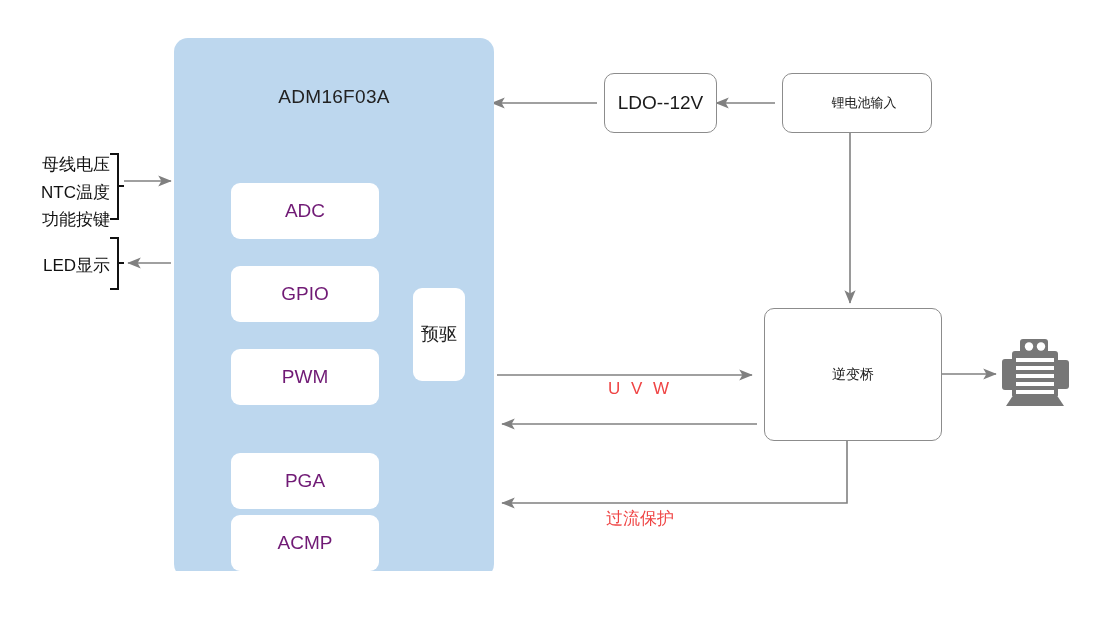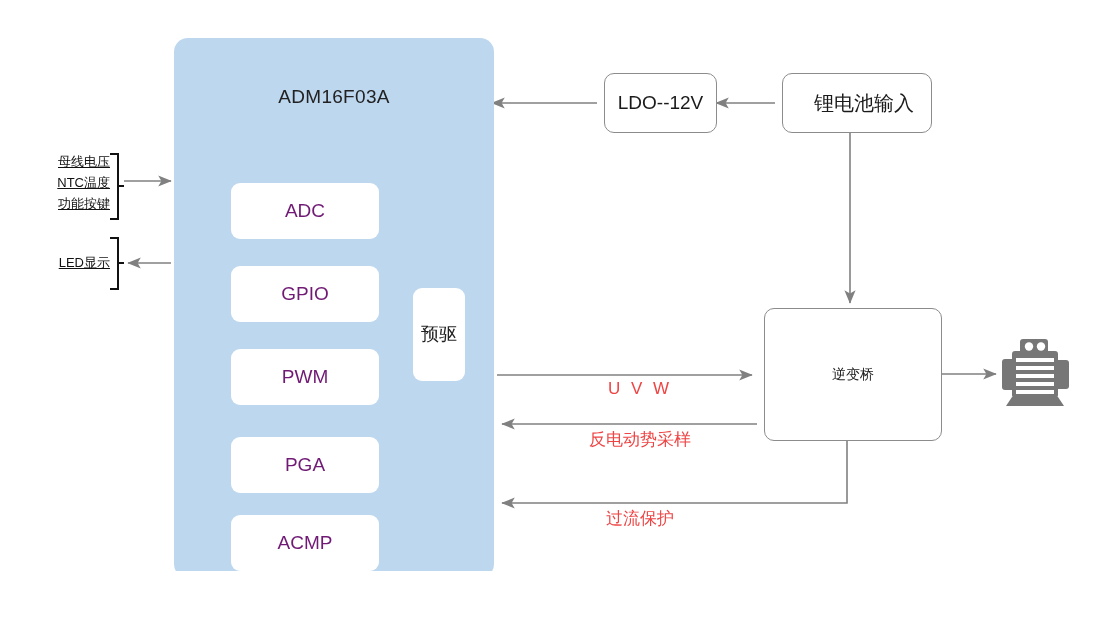--- a/index.html
+++ b/index.html
@@ -61,21 +61,21 @@
     display: flex;
     align-items: center;
     justify-content: center;
     font-size: 19px;
     color: #701a75;
     margin-top: 33px;
   }
   .periph.p0 { top: 150px; }
   .periph.p1 { top: 233px; }
   .periph.p2 { top: 316px; }
-  .periph.p3 { top: 404px; text-align: center; }
+  .periph.p3 { top: 420px; text-align: center; }
   .periph.p4 { top: 482px; }
 
   .predrv {
     position: absolute;
     left: 413px;
     top: 288px;
     width: 52px;
     height: 93px;
     background: #ffffff;
     border-radius: 9px;
@@ -99,32 +99,31 @@
     border: 1.3px solid #8c8c8c;
     border-radius: 10px;
     display: flex;
     align-items: center;
     justify-content: center;
     color: #1a1a1a;
     box-sizing: border-box;
     margin-left: 7px;
   }
   .obox.ldo   { left: 597px;  top: 73px;  width: 113px; height: 60px;  font-size: 19px; }
-  .obox.batt  { left: 775px;  top: 73px;  width: 150px; height: 60px;  font-size: 20px; padding-left: 14px; }
+  .obox.batt  { left: 775px;  top: 73px;  width: 150px; height: 60px;  font-size: 13px; padding-left: 14px; }
   .obox.bridge{ left: 757px;  top: 308px; width: 178px; height: 133px; font-size: 14px; }
 
   
   .sidelabel {
     position: absolute;
     text-align: right;
-    font-size: 13px;
+    font-size: 17px;
     line-height: 1.62;
     color: #111111;
     white-space: nowrap;
-    text-decoration: underline;
   }
   .sidelabel.inputs { left: 10px;  top: 151px; width: 100px; }
   .sidelabel.led    { left: 10px;  top: 252px; width: 100px; }
 
   
   .wlabel {
     position: absolute;
     font-size: 17px;
     color: #ef4444;
     text-align: center;
@@ -209,21 +208,20 @@
     <div>母线电压</div>
     <div>NTC温度</div>
     <div>功能按键</div>
   </div>
 
   <div class="sidelabel led">
     <div>LED显示</div>
   </div>
 
   <div class="wlabel uvw">U V W</div>
-  <div class="wlabel bemf">反电动势采样</div>
   <div class="wlabel ocp">过流保护</div>
 
   <svg class="motor" viewBox="0 0 72 74" xmlns="http://www.w3.org/2000/svg">
     <g fill="#777777">
 
       <rect x="20" y="5" width="28" height="15" rx="3"></rect>
 
       <rect x="2" y="25" width="14" height="31" rx="3"></rect>
 
       <rect x="12" y="17" width="46" height="47" rx="3"></rect>

